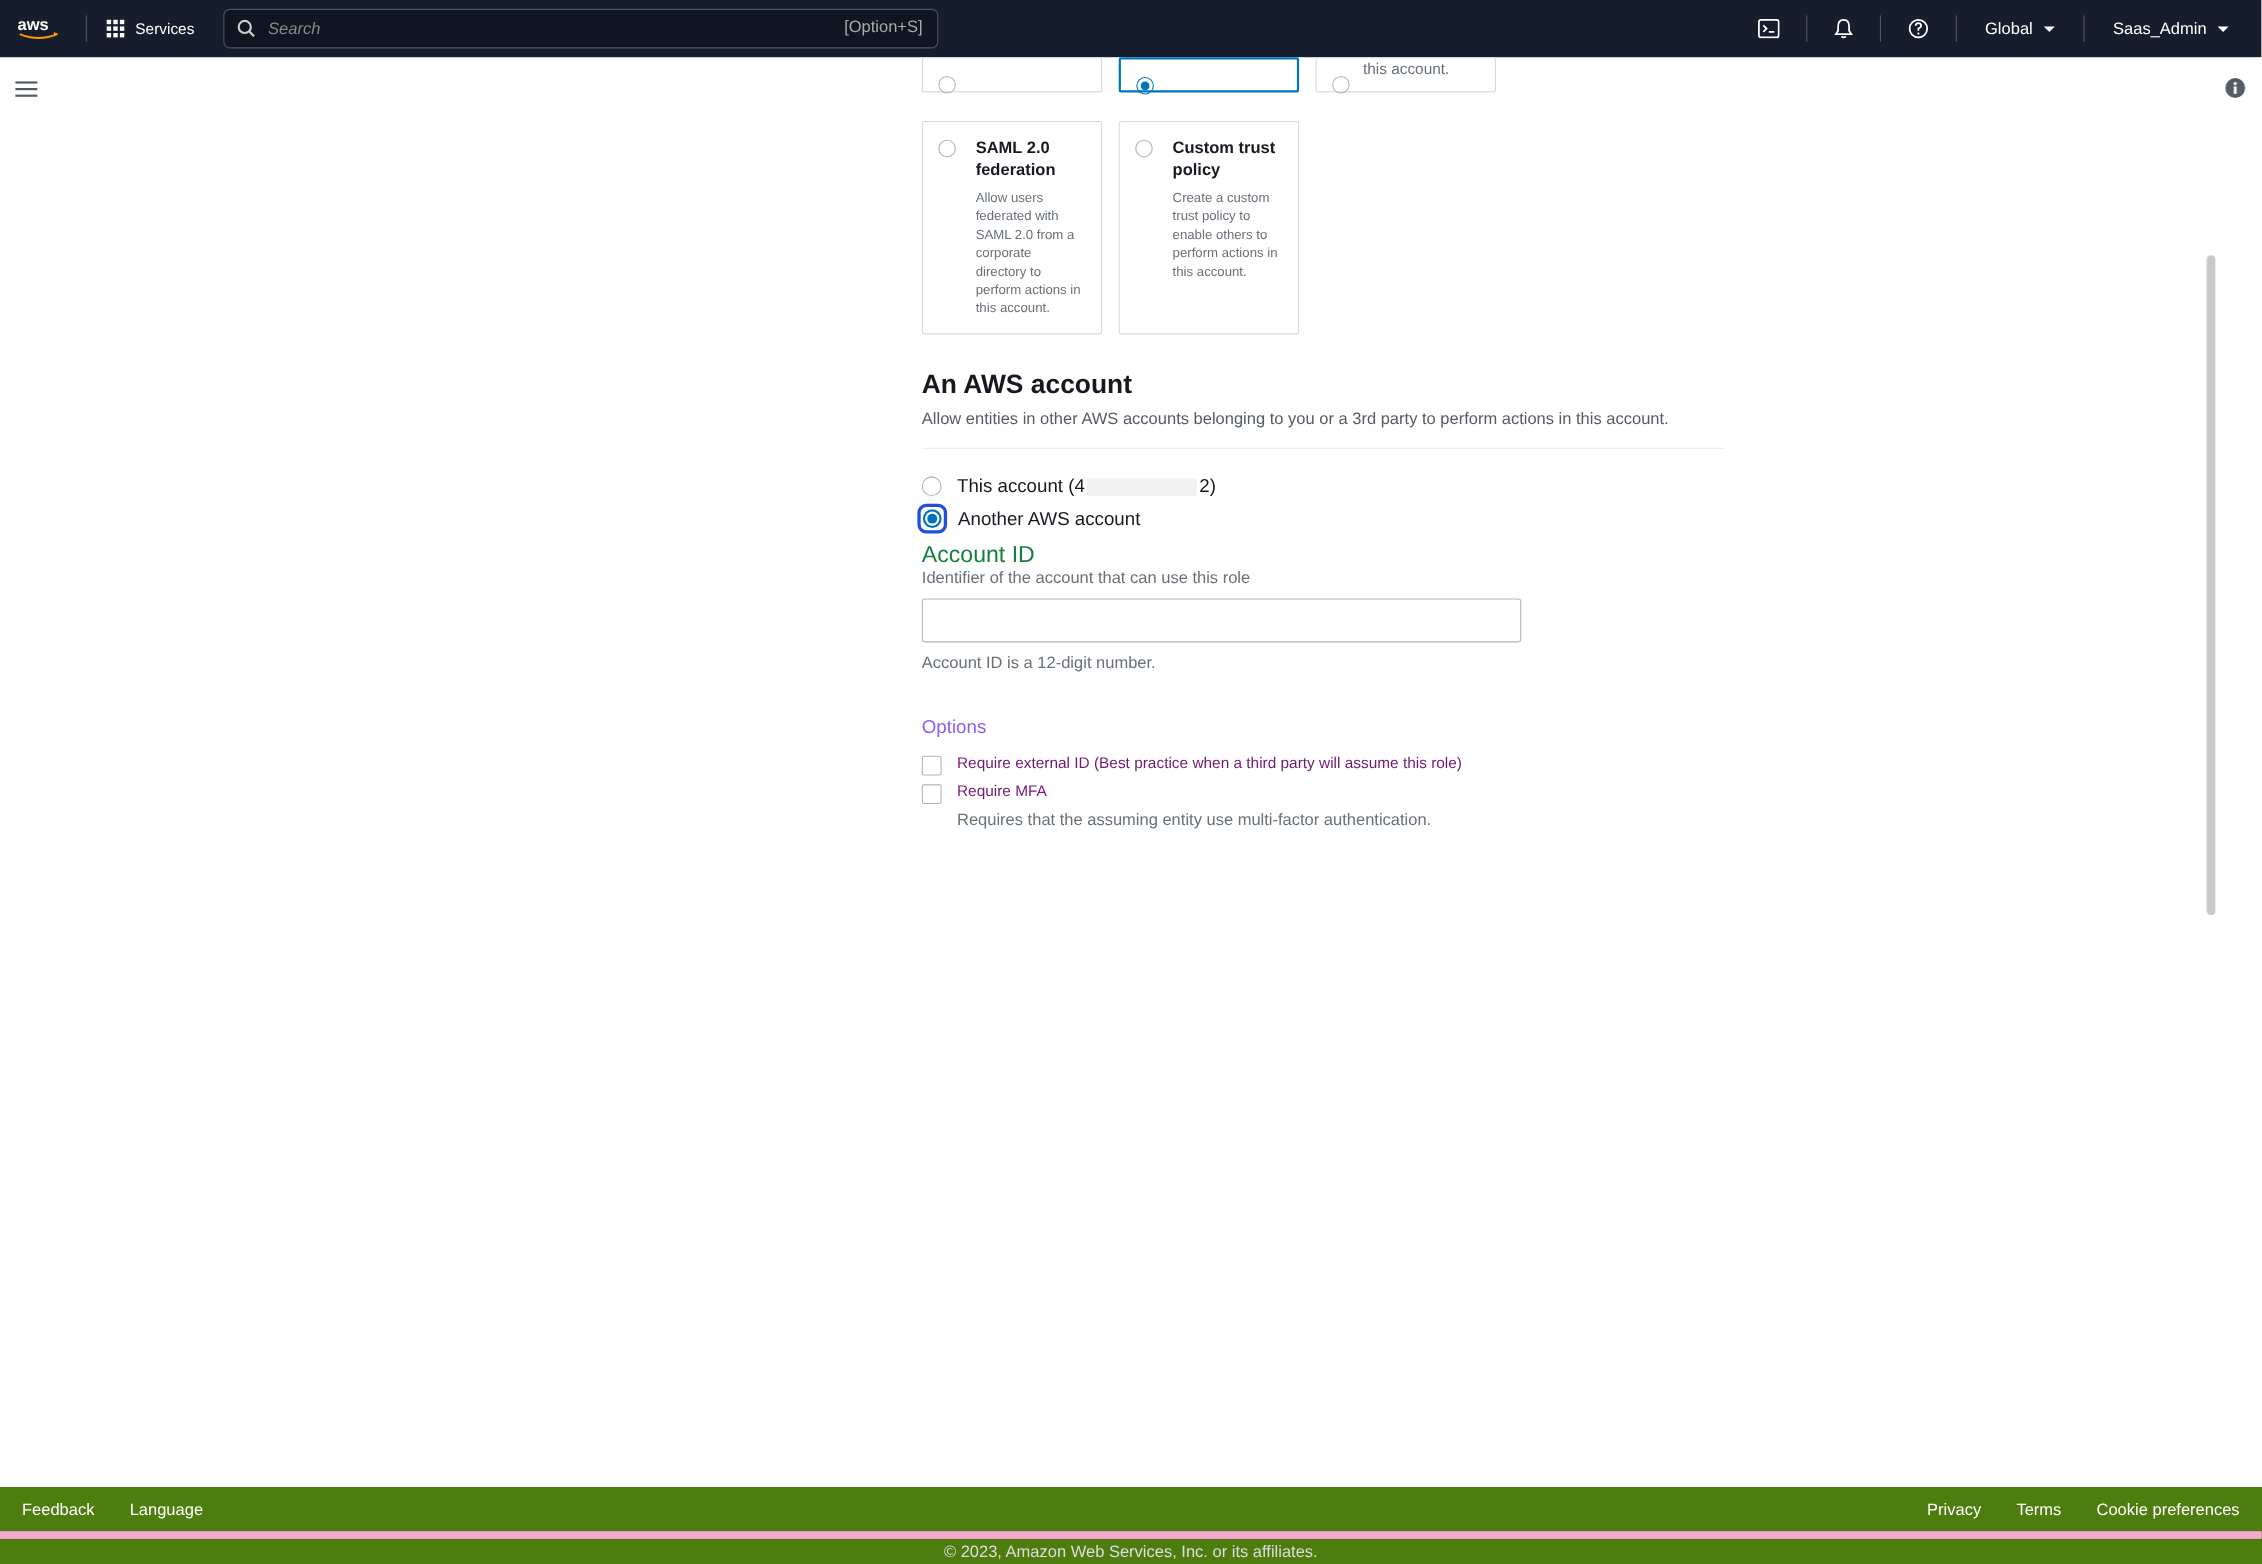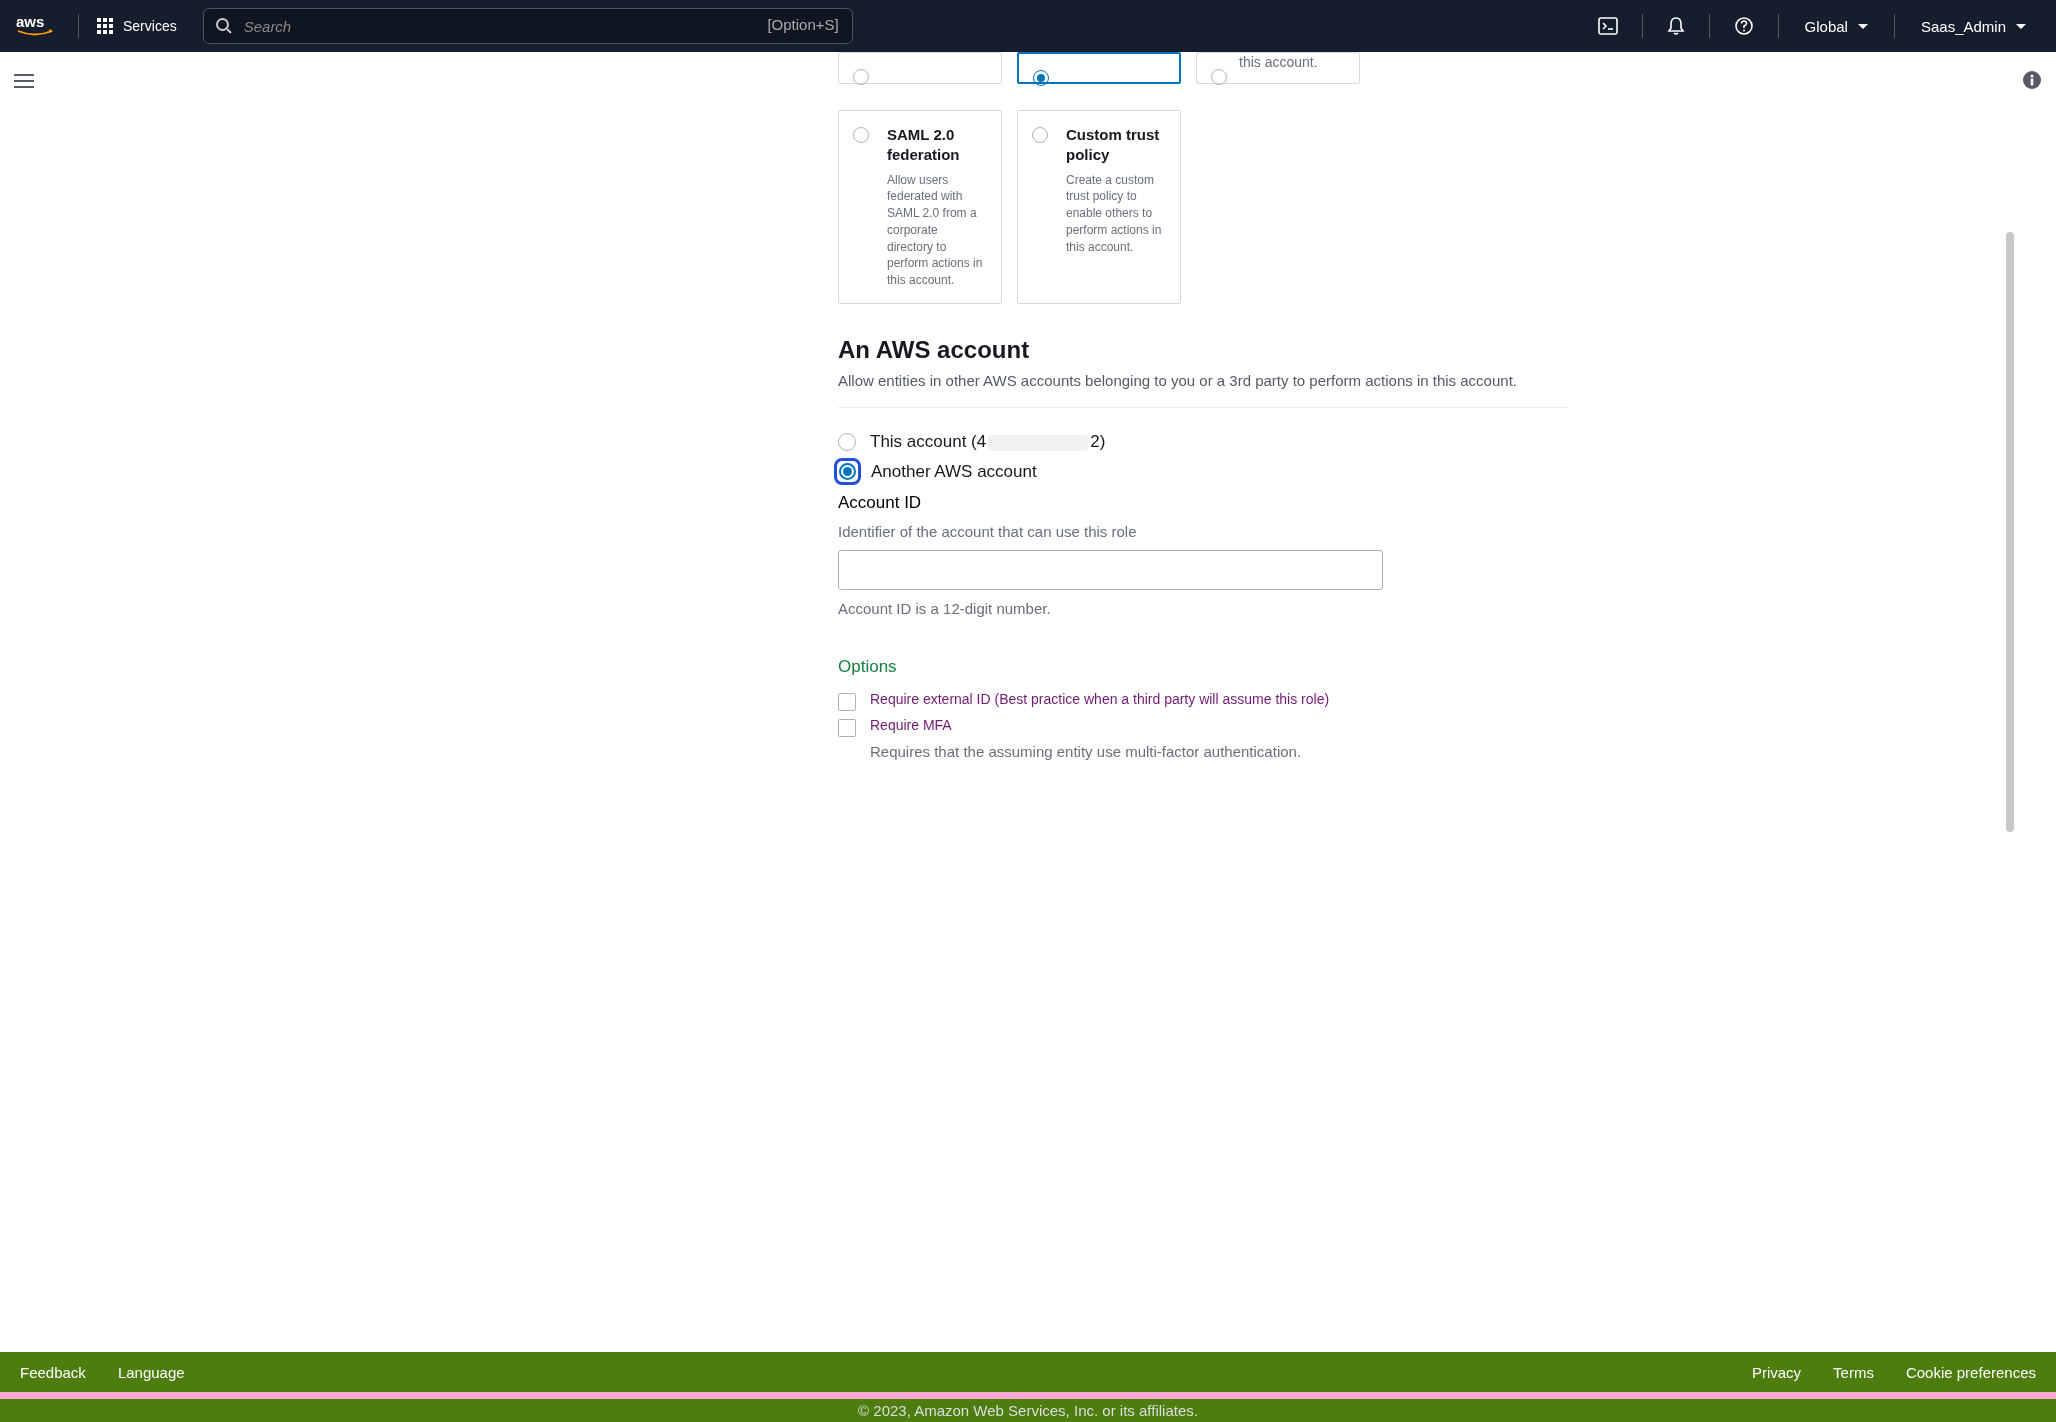--- a/index.html
+++ b/index.html
@@ -53,26 +53,26 @@
 
 
 .radio-row { display: flex; align-items: center; margin-bottom: 6px; }
 .radio-circle { width: 18px; height: 18px; border: 1px solid #aab7b8; border-radius: 50%; margin-right: 14px; position: relative; cursor: pointer; flex-shrink: 0; }
 .radio-circle.highlighted { border: 3px solid #2250d9; width: 27px; height: 27px; border-radius: 8px; margin-right: 10px; margin-left: -4px; display:flex; align-items:center; justify-content:center; }
 .radio-circle.highlighted .inner-ring { width: 17px; height: 17px; border: 2px solid #0073bb; border-radius: 50%; display:flex; align-items:center; justify-content:center; }
 .radio-circle.highlighted .inner-dot { width: 9px; height: 9px; background: #0073bb; border-radius: 50%; }
 .radio-label { font-size: 17px; color: #16191f; }
 .account-masked { display: inline-block; width: 100px; height: 16px; background: #f2f2f2; vertical-align: middle; border-radius: 2px; margin: 0 2px; }
 
-.field-label { font-size: 17px; color: #000000; margin-top: 8px; margin-bottom: 10px; }
+.field-label { font-size: 21px; color: #15803d; margin-top: 8px; margin-bottom: 0; }
 .field-hint { font-size: 15px; color: #687078; margin-bottom: 10px; }
 .field-input { width: 545px; height: 40px; border: 1px solid #aab7b8; border-radius: 3px; padding: 0 10px; font-size: 15px; }
 .field-help { font-size: 15px; color: #687078; margin-top: 10px; }
 
-.options-title { font-size: 17px; color: #15803d; margin-top: 40px; margin-bottom: 12px; }
+.options-title { font-size: 17px; color: #8b5cf6; margin-top: 40px; margin-bottom: 12px; }
 .check-row { display: flex; align-items: flex-start; margin-bottom: 4px; }
 .checkbox { width: 18px; height: 18px; border: 1px solid #aab7b8; border-radius: 2px; margin-right: 14px; flex-shrink: 0; margin-top: 4px; cursor: pointer; }
 .check-label { font-size: 14px; color: #701a75; line-height: 1.5; max-width: 500px; }
 .check-hint { font-size: 15px; color: #687078; margin-left: 32px; line-height: 1.5; }
 
 
 .scrollbar-track { position: fixed; right: 42px; top: 52px; bottom: 70px; width: 12px; }
 .scrollbar-thumb { position: absolute; right: 0; top: 180px; width: 8px; height: 600px; background: #c8c8c8; border-radius: 4px; }
 
 

